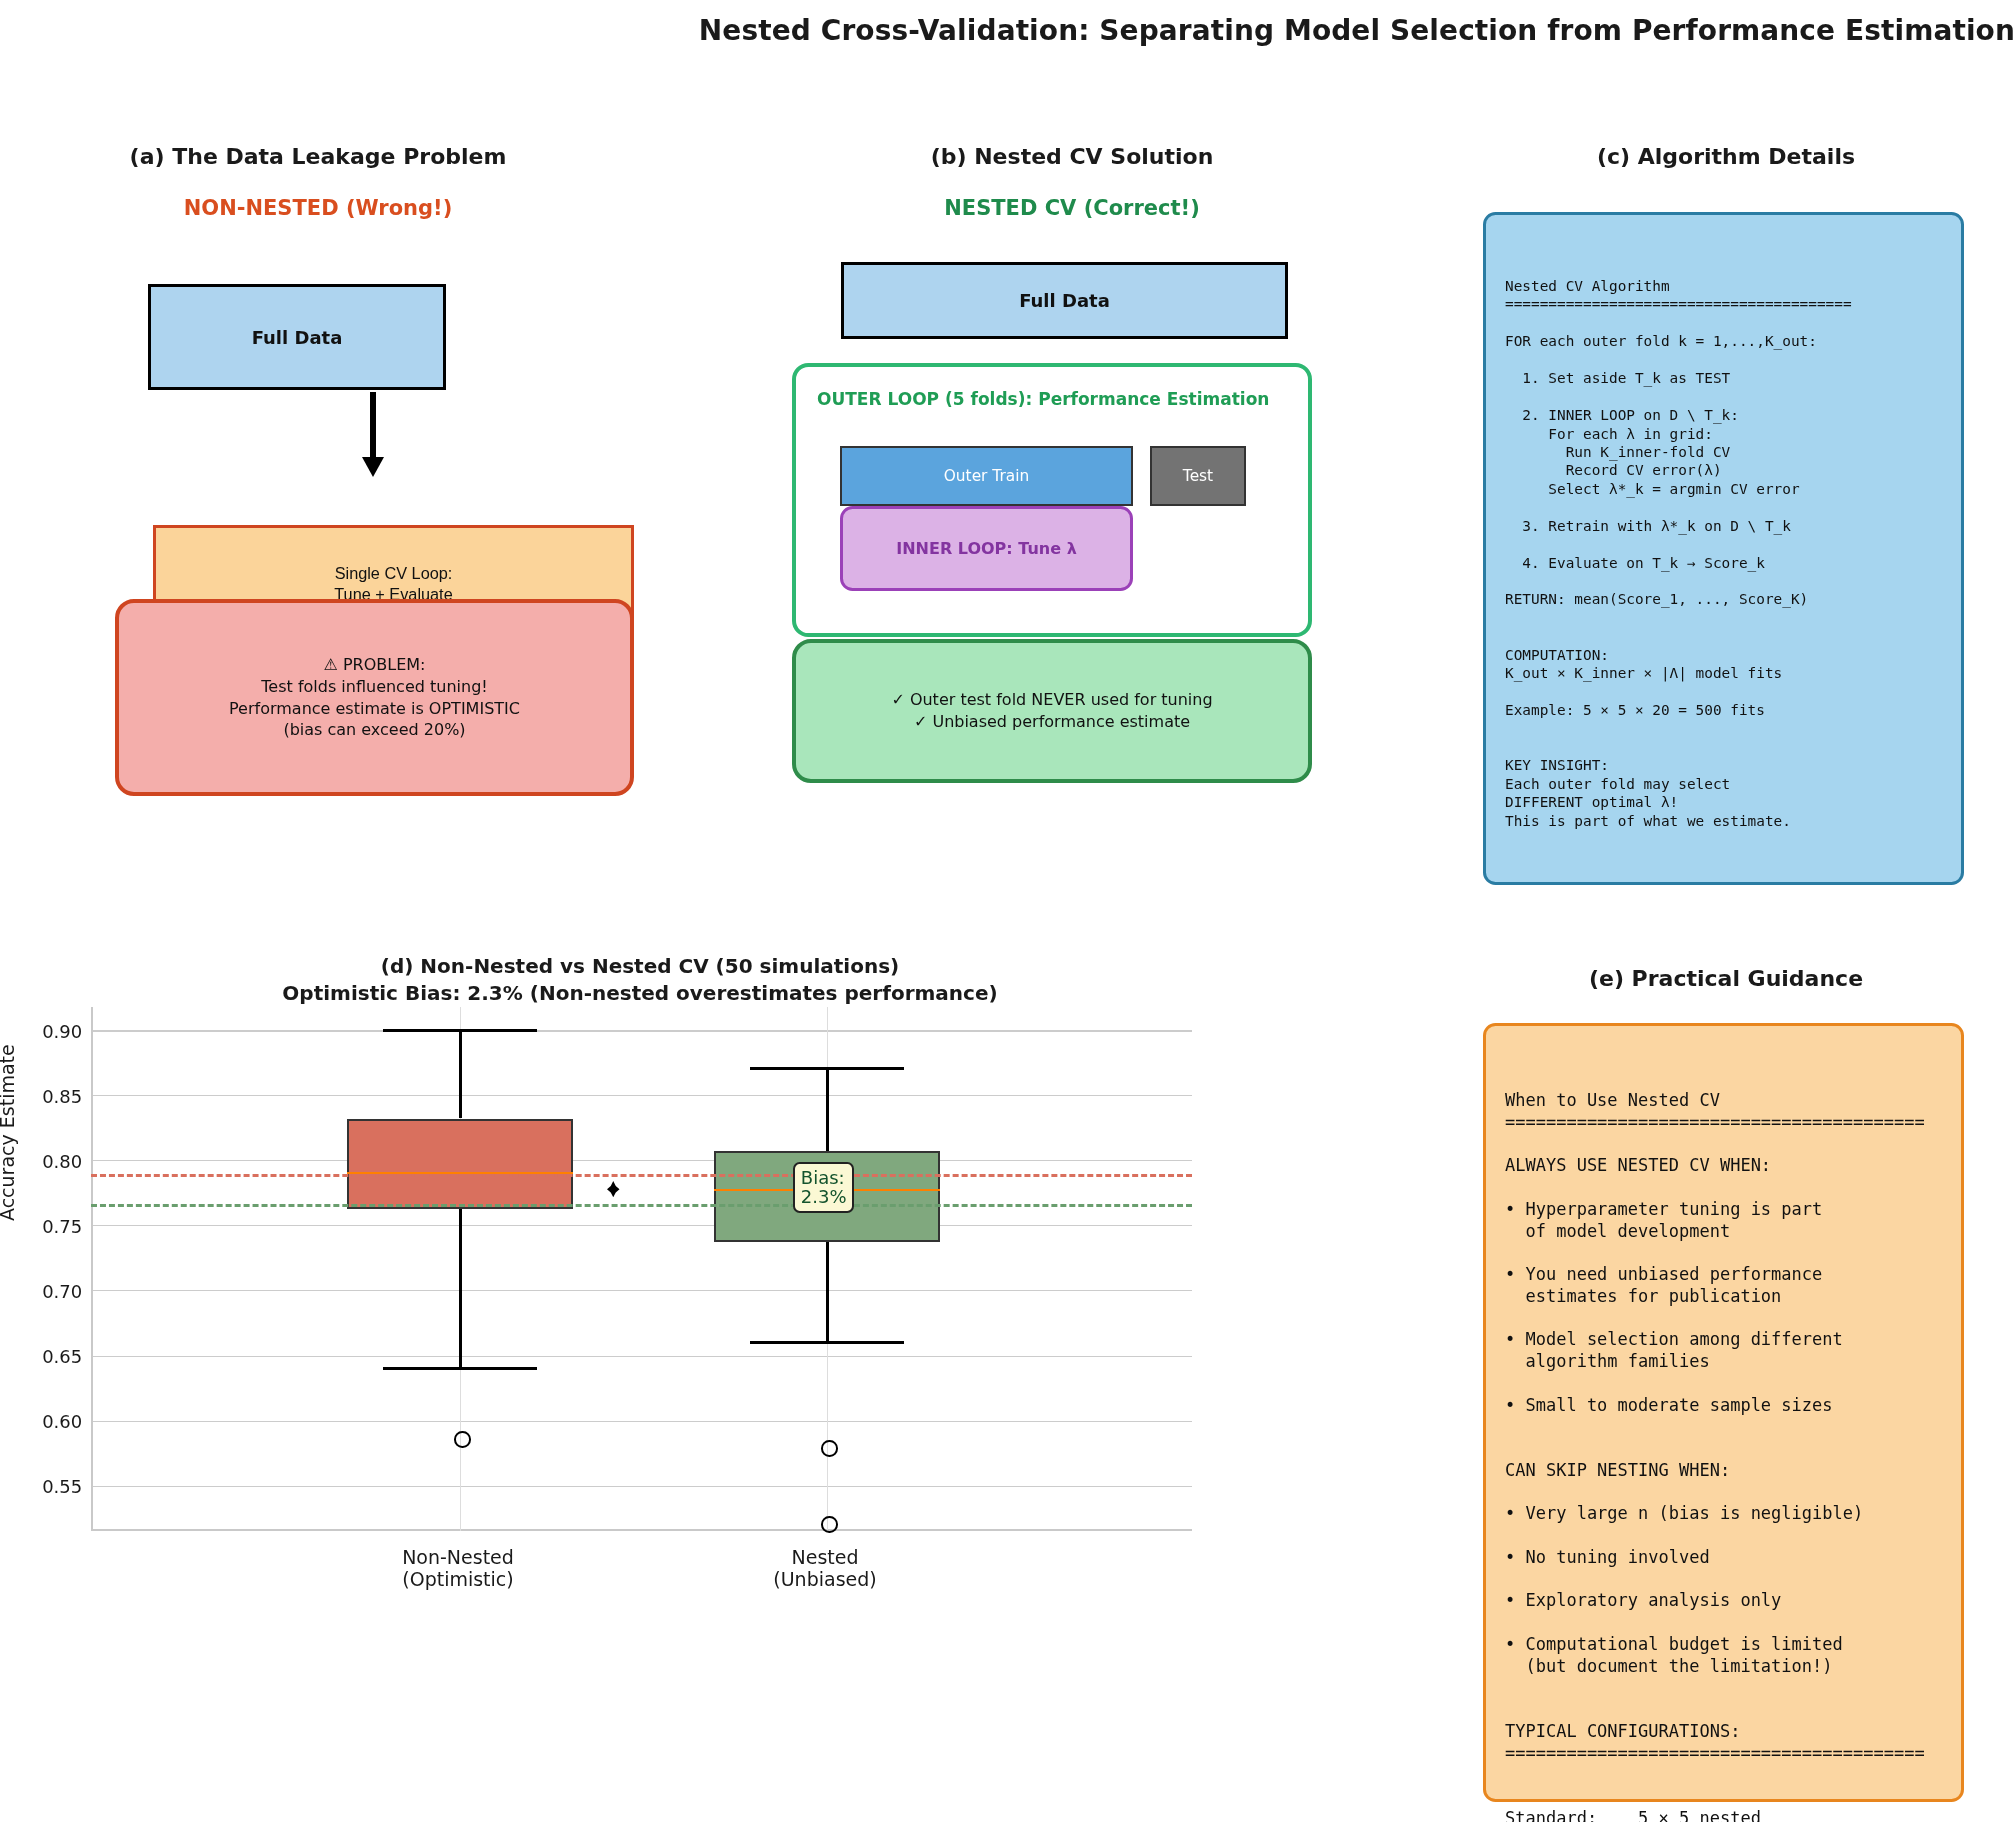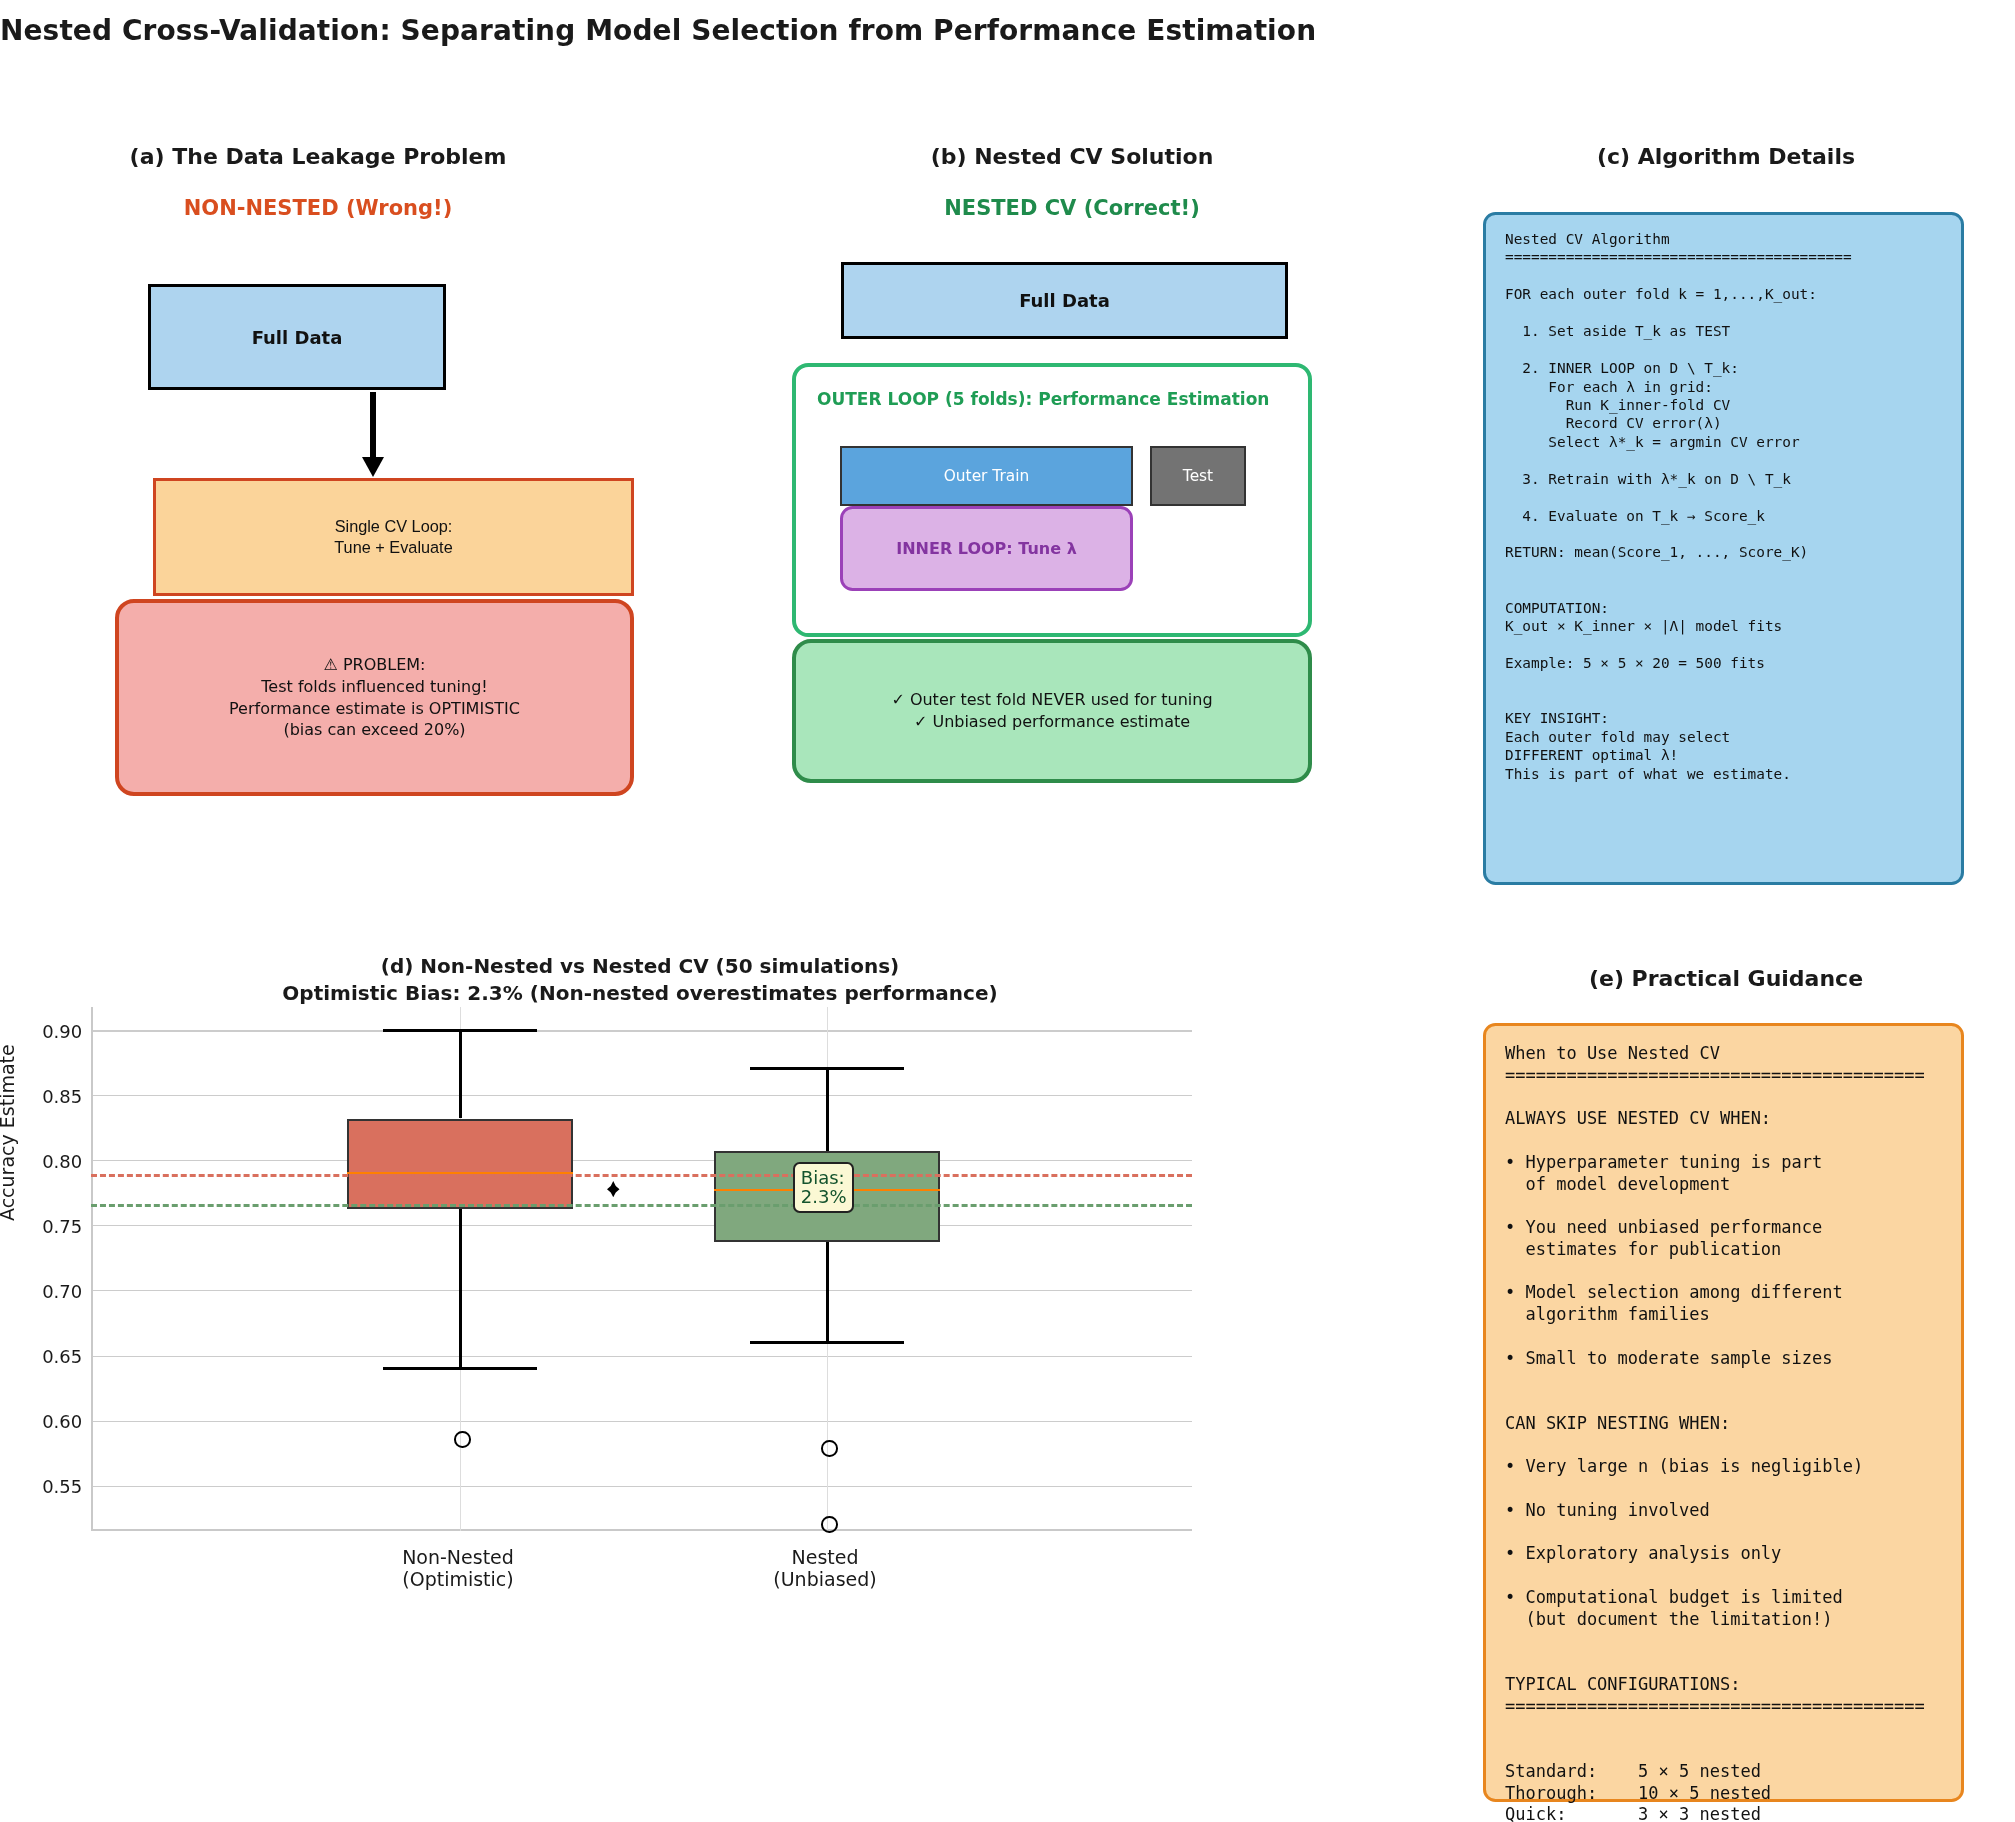--- a/index.html
+++ b/index.html
@@ -1,23 +1,23 @@
 <!DOCTYPE html>
 <html style="font-size:7.7px"><head>
 <meta charset="utf-8">
 <style>
   html,body{margin:0;padding:0;background:#ffffff;}
   body{width:2015px;height:1823px;position:relative;font-family:"DejaVu Sans",sans-serif;overflow:hidden;}
   .fig{position:absolute;inset:0;}
-  .mono{font-family:"DejaVu Sans Mono",monospace;white-space:pre;}
+  .mono{font-family:"DejaVu Sans Mono",monospace;white-space:pre;margin-top:47px;}
 
   
   #main-title{
     position:absolute;left:0;top:14.4px;width:2015px;
-    font-size:28px;font-weight:bold;color:#1a1a1a;text-align:left;
+    font-size:28px;font-weight:bold;color:#1a1a1a;text-align:right;
     letter-spacing:0.1px;
   }
 
   
   .panel-title{position:absolute;font-size:22px;font-weight:bold;color:#1a1a1a;text-align:center;}
   .panel-sub{position:absolute;font-size:21px;font-weight:bold;text-align:center;}
 
   
   #pa-title{left:63px;top:144px;width:510px;}
   #pa-sub{left:63px;top:196px;width:510px;color:#d94e1f;}

